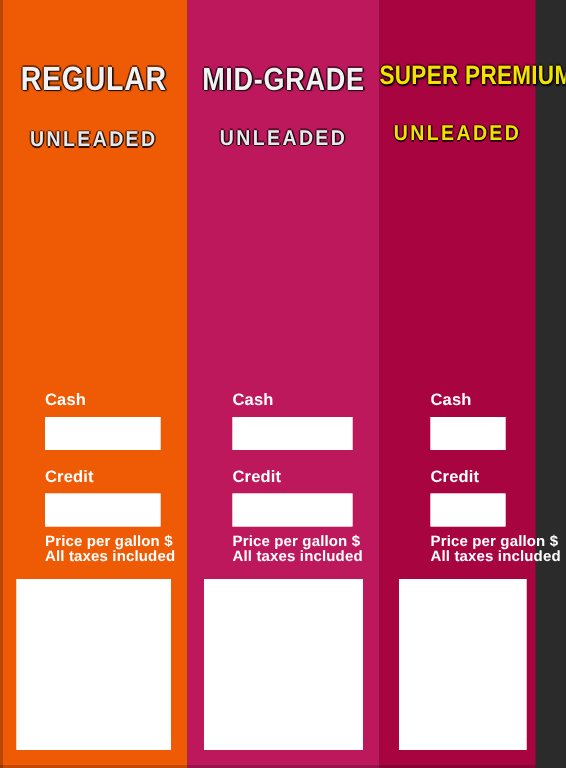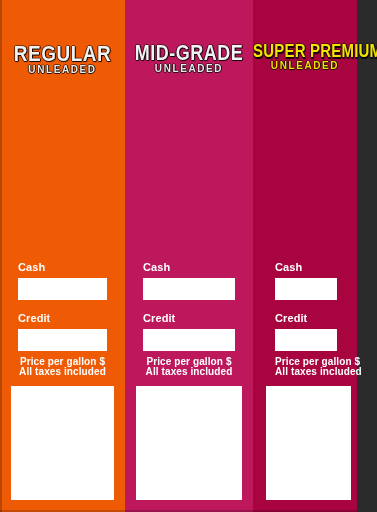--- a/index.html
+++ b/index.html
@@ -74,23 +74,23 @@
       1px 0 0 rgba(0,0,0,0.70),
      -1px 0 0 rgba(0,0,0,0.50),
       0 1px 0 rgba(0,0,0,0.70),
       0 -1px 0 rgba(0,0,0,0.40),
       1px 1px 1px rgba(0,0,0,0.6);
   }
   .super-size { font-size: 15px; letter-spacing: 0.2px; }
   .mid-size   { font-size: 18px; }
 
   .grade-sub {
-    margin-top: 3px;
-    font-weight: bold;
-    font-size: 10px;
+    margin-top: 24px;
+    font-weight: bold;
+    font-size: 13px;
     letter-spacing: 1.6px;
     line-height: 1;
     white-space: nowrap;
     transform: scaleY(1.1);
   }
   .sub-light {
     color: #e8e8e8;
     text-shadow:
       1px 0 0 rgba(0,0,0,0.8),
      -1px 0 0 rgba(0,0,0,0.6),
@@ -103,20 +103,21 @@
       1px 0 0 rgba(0,0,0,0.75),
      -1px 0 0 rgba(0,0,0,0.55),
       0 1px 0 rgba(0,0,0,0.75),
       0 -1px 0 rgba(0,0,0,0.45);
   }
 
   
   .price-area {
     padding: 0 18px;
     box-sizing: border-box;
+    margin-left: 12px;
   }
   .col-super .price-area { padding: 0 20px 0 22px; }
 
   .field-label {
     color: #ffffff;
     font-weight: bold;
     font-size: 11px;
     line-height: 1;
     margin-bottom: 5px;
     letter-spacing: 0.1px;

